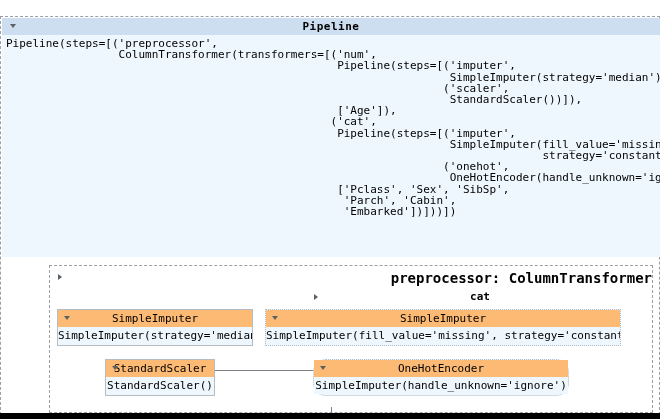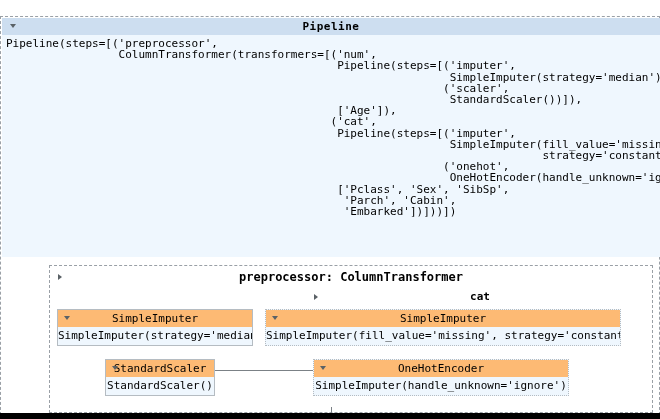--- a/index.html
+++ b/index.html
@@ -102,22 +102,22 @@
     height: 148px;
     box-sizing: border-box;
     border: 1px dashed #9aa0a6;
     background: #ffffff;
   }
   .sk-ct-title {
     position: absolute;
     left: 0;
     top: 4px;
     width: 100%;
-    text-align: center;
-    font-size: 12px;
+    text-align: right;
+    font-size: 14px;
     font-weight: bold;
     color: #000;
   }
   .sk-ct-title .sk-caret-right {
     position: absolute;
     left: 8px;
     top: 4px;
   }
 
   
@@ -168,21 +168,21 @@
     color: #000;
     background: #eff7fe;
     white-space: nowrap;
     overflow: hidden;
   }
 
   
   #card-num-imputer { left: 56px;  top: 292px; width: 196px; height: 37px; }
   #card-num-scaler  { left: 104px; top: 342px; width: 110px; height: 37px; }
   #card-cat-imputer { left: 264px; top: 292px; width: 356px; height: 37px; }
-  #card-cat-onehot  { left: 312px; top: 342px; width: 256px; height: 37px; }
+  #card-cat-onehot  { left: 312px; top: 342px; width: 256px; height: 37px; border-radius: 13px; }
 
   
   .sk-line-v {
     position: absolute;
     width: 1px;
     background: #7b8186;
   }
   .sk-line-h {
     position: absolute;
     height: 1px;

